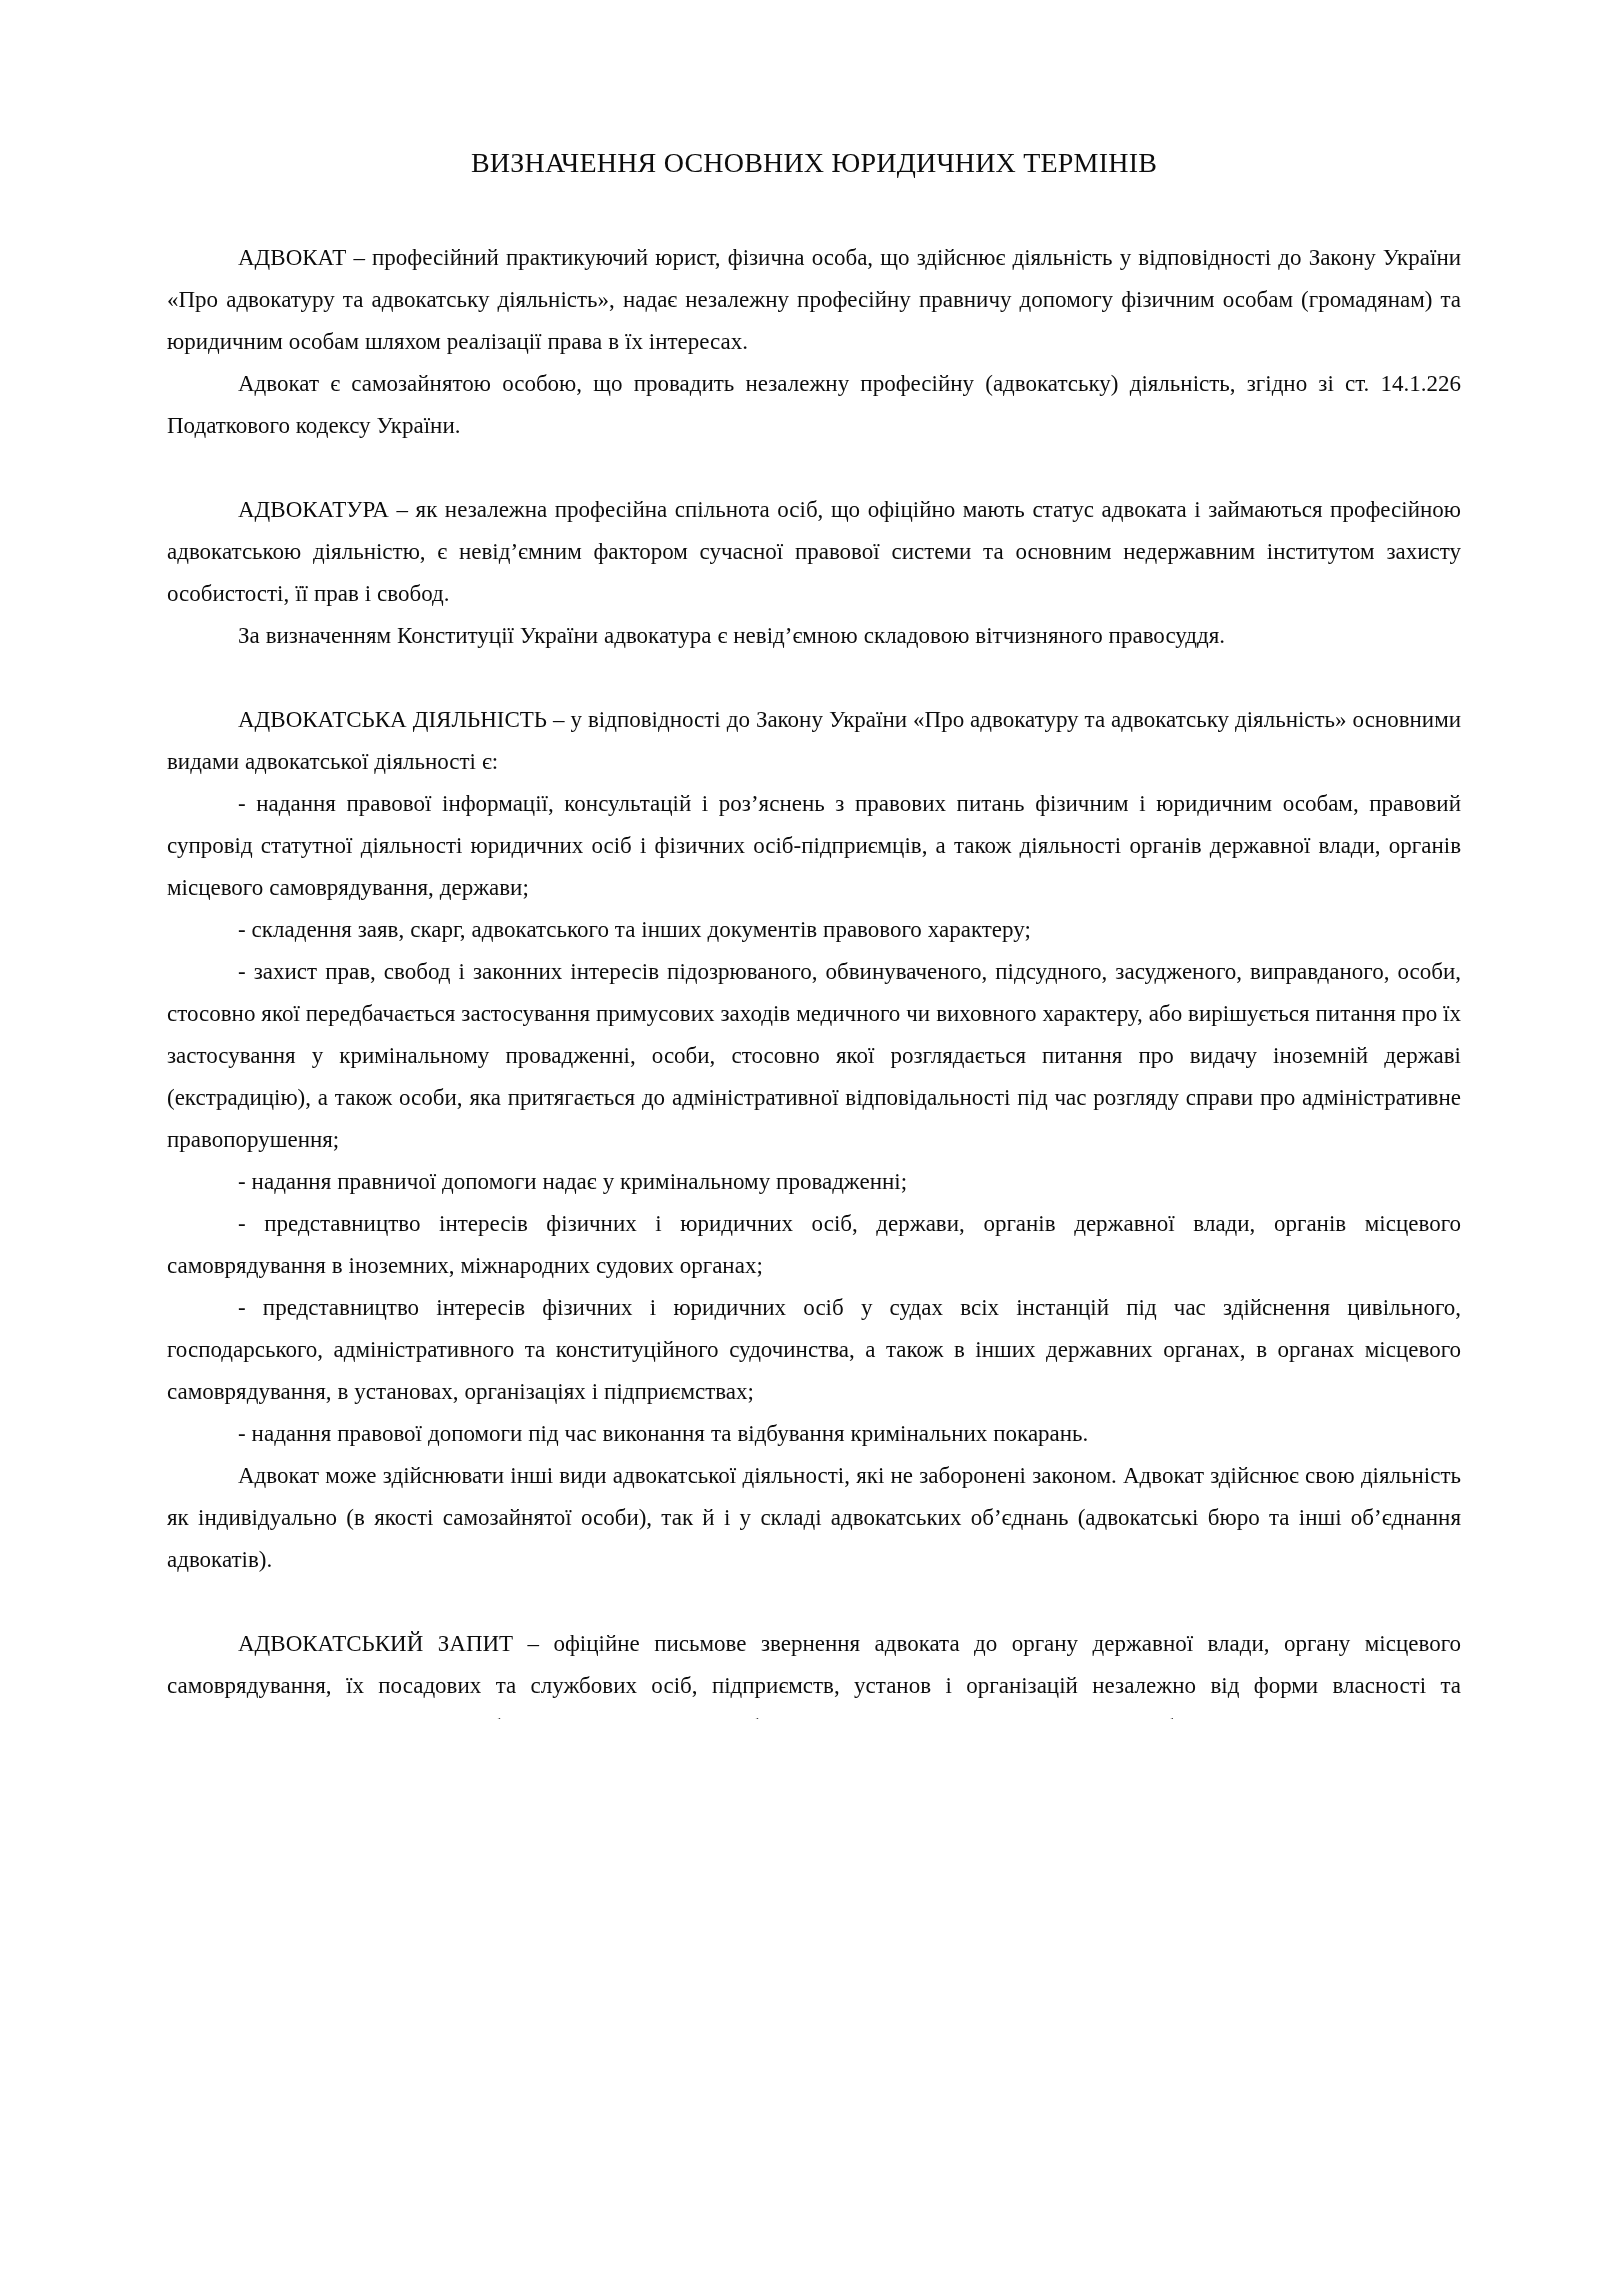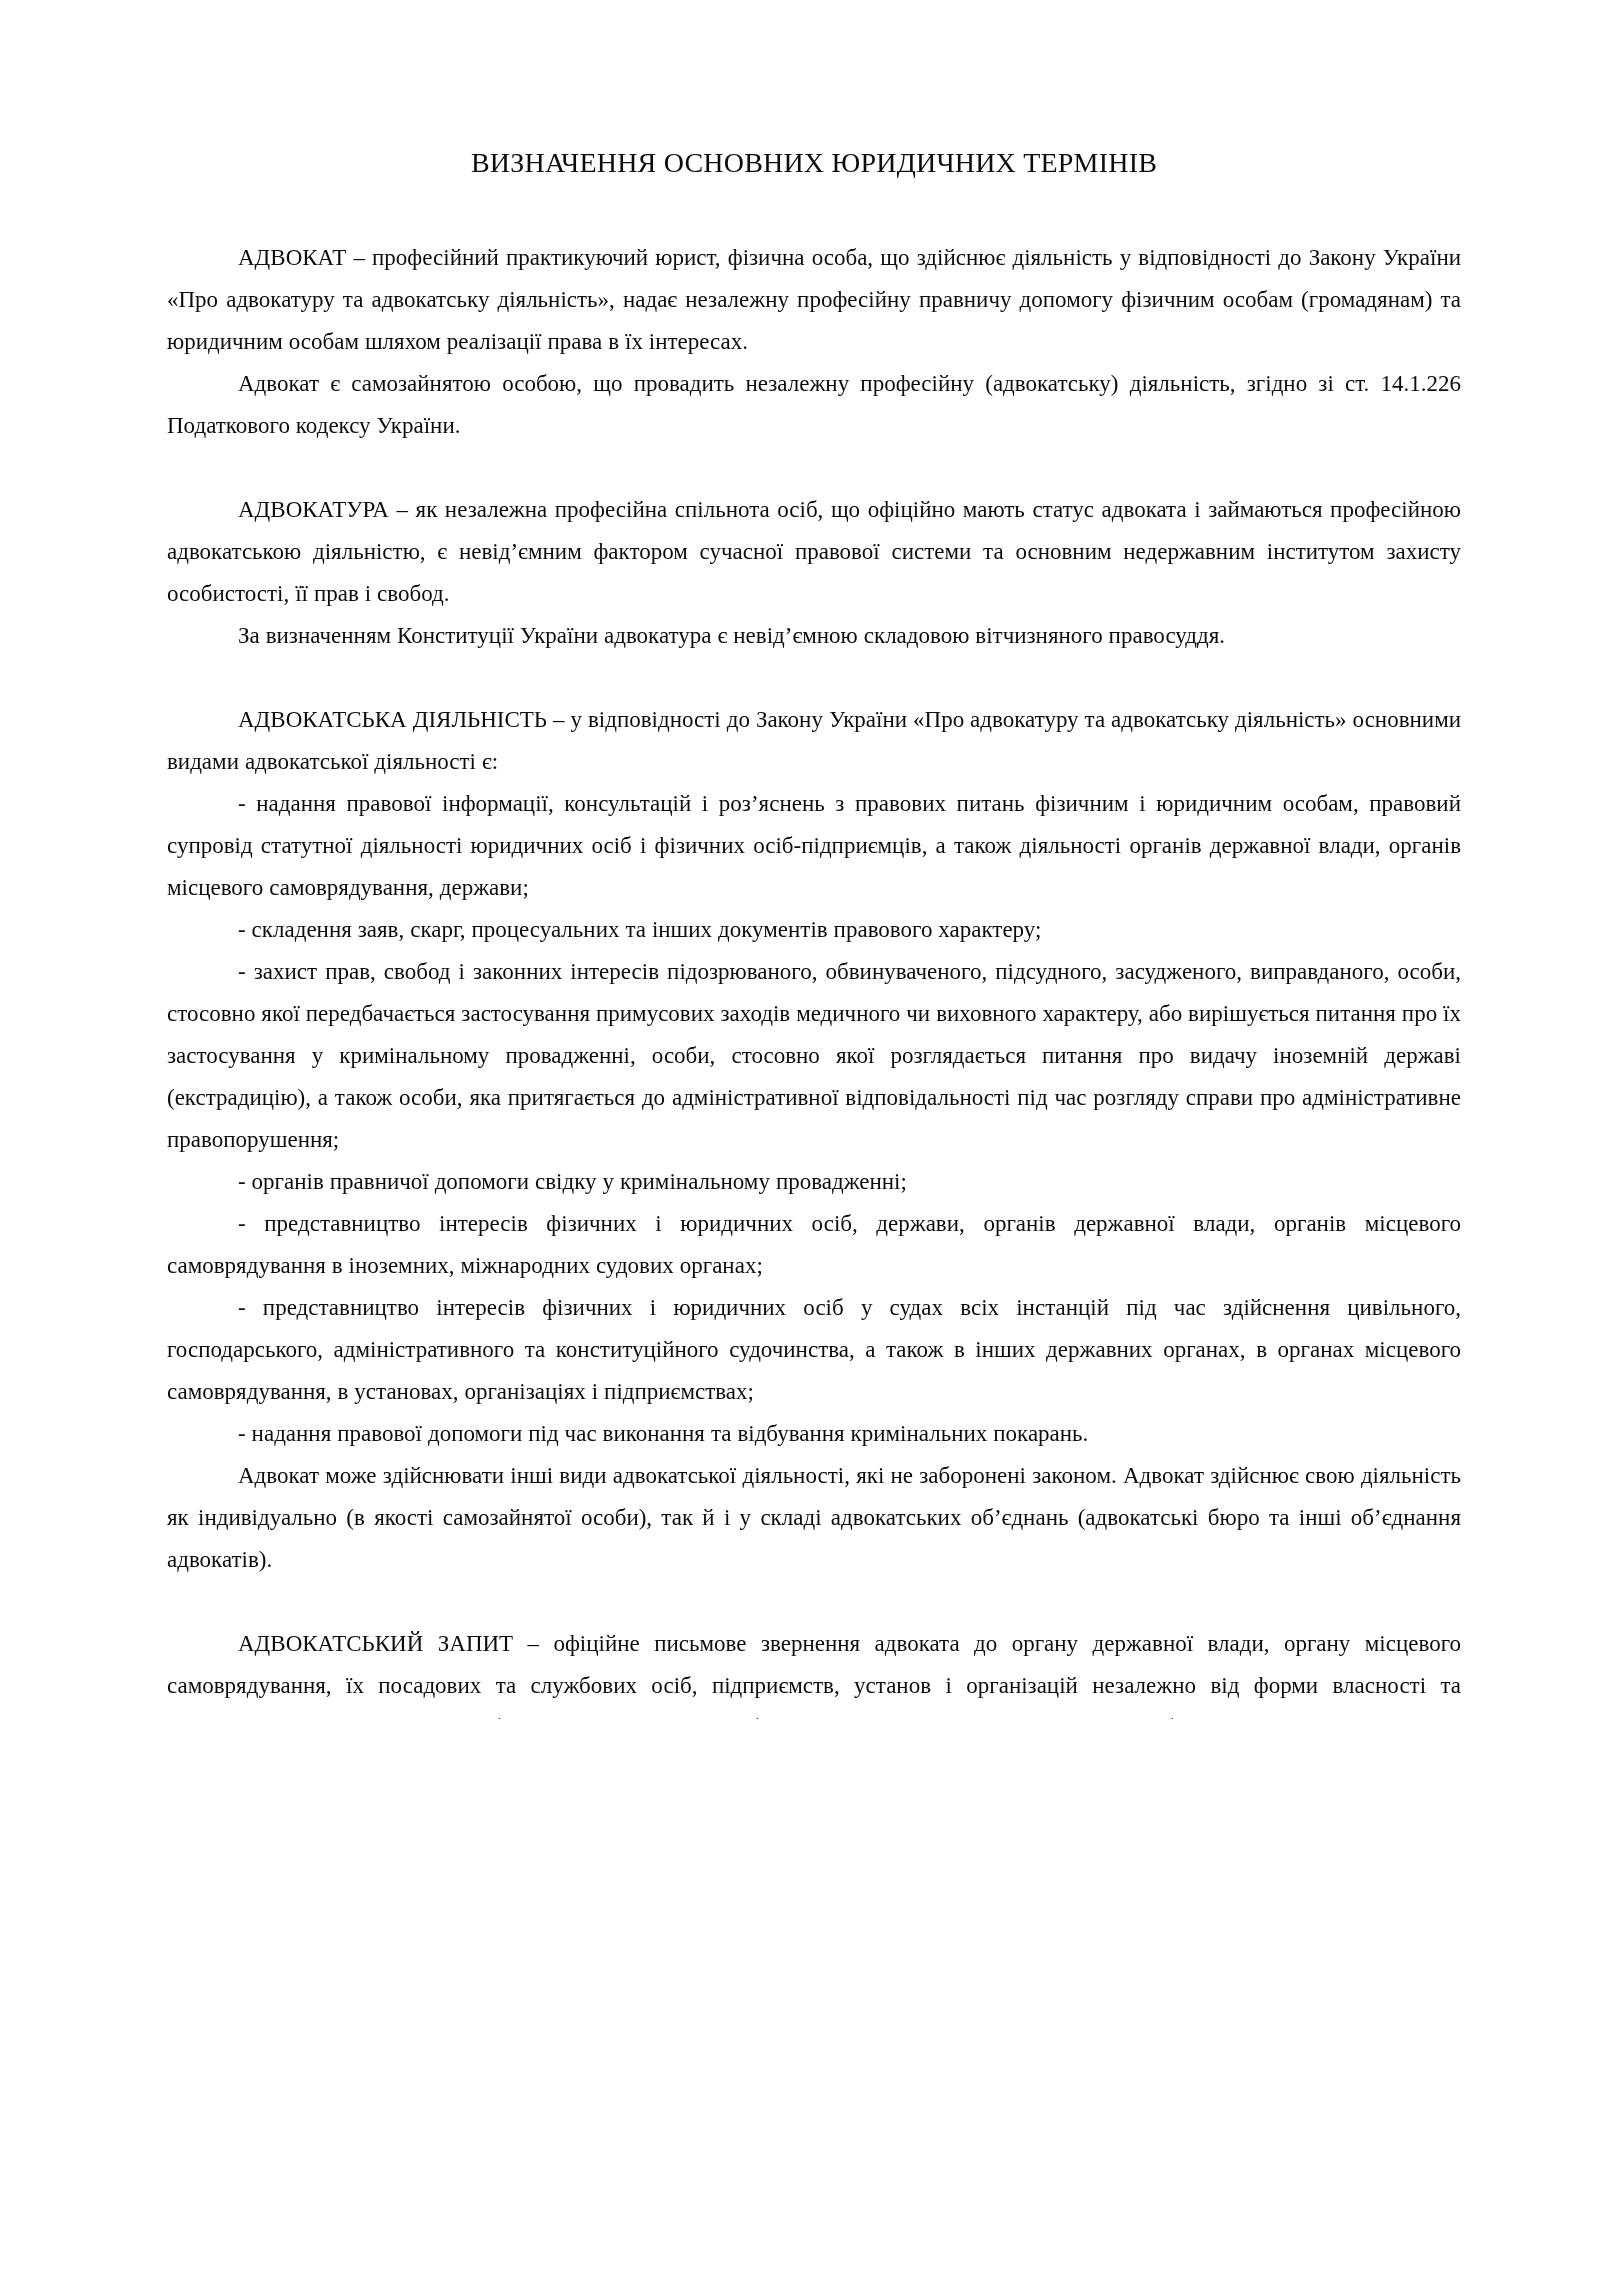--- a/index.html
+++ b/index.html
@@ -74,23 +74,23 @@
 
     <div class="gap"></div>
 
     <p class="para">АДВОКАТУРА – як незалежна професійна спільнота осіб, що офіційно мають статус адвоката і займаються професійною адвокатською діяльністю, є невід’ємним фактором сучасної правової системи та основним недержавним інститутом захисту особистості, її прав і свобод.</p>
     <p class="para">За визначенням Конституції України адвокатура є невід’ємною складовою вітчизняного правосуддя.</p>
 
     <div class="gap"></div>
 
     <p class="para">АДВОКАТСЬКА ДІЯЛЬНІСТЬ – у відповідності до Закону України «Про адвокатуру та адвокатську діяльність» основними видами адвокатської діяльності є:</p>
     <p class="para bullet">- надання правової інформації, консультацій і роз’яснень з правових питань фізичним і юридичним особам, правовий супровід статутної діяльності юридичних осіб і фізичних осіб-підприємців, а також діяльності органів державної влади, органів місцевого самоврядування, держави;</p>
-    <p class="para bullet">- складення заяв, скарг, процесуальних та інших документів правового характеру;</p>
+    <p class="para bullet">- складення заяв, скарг, адвокатського та інших документів правового характеру;</p>
     <p class="para bullet">- захист прав, свобод і законних інтересів підозрюваного, обвинуваченого, підсудного, засудженого, виправданого, особи, стосовно якої передбачається застосування примусових заходів медичного чи виховного характеру, або вирішується питання про їх застосування у кримінальному провадженні, особи, стосовно якої розглядається питання про видачу іноземній державі (екстрадицію), а також особи, яка притягається до адміністративної відповідальності під час розгляду справи про адміністративне правопорушення;</p>
-    <p class="para bullet">- органів правничої допомоги свідку у кримінальному провадженні;</p>
+    <p class="para bullet">- надання правничої допомоги надає у кримінальному провадженні;</p>
     <p class="para bullet">- представництво інтересів фізичних і юридичних осіб, держави, органів державної влади, органів місцевого самоврядування в іноземних, міжнародних судових органах;</p>
     <p class="para bullet">- представництво інтересів фізичних і юридичних осіб у судах всіх інстанцій під час здійснення цивільного, господарського, адміністративного та конституційного судочинства, а також в інших державних органах, в органах місцевого самоврядування, в установах, організаціях і підприємствах;</p>
     <p class="para bullet">- надання правової допомоги під час виконання та відбування кримінальних покарань.</p>
     <p class="para">Адвокат може здійснювати інші види адвокатської діяльності, які не заборонені законом. Адвокат здійснює свою діяльність як індивідуально (в якості самозайнятої особи), так й і у складі адвокатських об’єднань (адвокатські бюро та інші об’єднання адвокатів).</p>
 
     <div class="gap"></div>
 
     <p class="para">АДВОКАТСЬКИЙ ЗАПИТ  – офіційне письмове звернення адвоката до органу державної влади, органу місцевого самоврядування, їх посадових та службових осіб, підприємств, установ і організацій незалежно від форми власності та підпорядкування, громадських об’єднань про надання необхідної інформації, копій документів, необхідних адвокату для надання правової допомоги клієнту.</p>
 
   </div>

